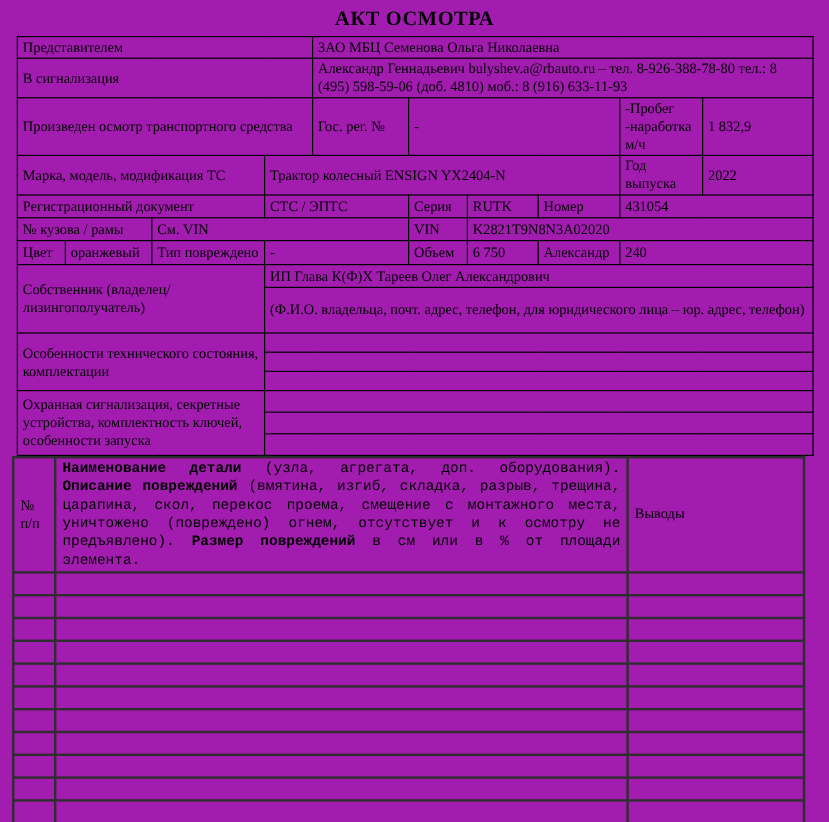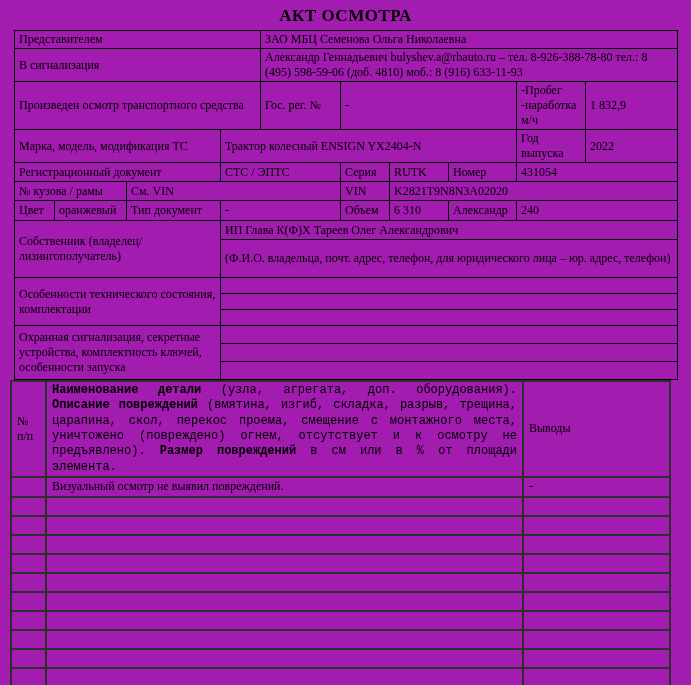--- a/index.html
+++ b/index.html
@@ -113,24 +113,24 @@
     </tr>
     <tr class="h19">
       <td colspan="2">№ кузова / рамы</td>
       <td colspan="3">См. VIN</td>
       <td>VIN</td>
       <td colspan="4" class="c">K2821T9N8N3A02020</td>
     </tr>
     <tr class="h20">
       <td>Цвет</td>
       <td>оранжевый</td>
-      <td>Тип документ</td>
+      <td>Тип повреждено</td>
       <td colspan="2" class="c">-</td>
       <td>Объем</td>
-      <td class="c">6 310</td>
+      <td class="c">6 750</td>
       <td>Александр</td>
       <td colspan="2" class="c">240</td>
     </tr>
     <tr class="h19">
       <td colspan="3" rowspan="2">Собственник (владелец/лизингополучатель)</td>
       <td colspan="7" class="c">ИП Глава К(Ф)Х Тареев Олег Александрович</td>
     </tr>
     <tr class="h38">
       <td colspan="7" class="c">(Ф.И.О. владельца, почт. адрес, телефон, для юридического лица – юр. адрес, телефон)</td>
     </tr>
@@ -163,25 +163,20 @@
       <col style="width:35px">
         <col style="width:477px">
         <col style="width:147px">
     </colgroup>
     <tbody>
       <tr class="header-row">
         <td class="c">№ п/п</td>
         <td class="desc-header-cell"><span class="b">Наименование детали</span><span>  (узла, агрегата, доп. оборудования).  </span><span class="b">Описание повреждений</span><span> (вмятина, изгиб, складка,  разрыв,  трещина, царапина,  скол, перекос проема, смещение с монтажного места, уничтожено (повреждено) огнем, отсутствует  и  к  осмотру не предъявлено).  </span><span class="b">Размер повреждений</span><span> в см или в %  от площади элемента.</span></td>
         <td class="c">Выводы</td>
       </tr>
-      <tr class="data-row">
-        <td></td>
-        <td>Визуальный осмотр не выявил повреждений.</td>
-        <td class="c">-</td>
-      </tr>
     <tr class="empty-row">
           <td></td>
           <td></td>
           <td></td>
         </tr>
         <tr class="empty-row">
           <td></td>
           <td></td>
           <td></td>
         </tr>

